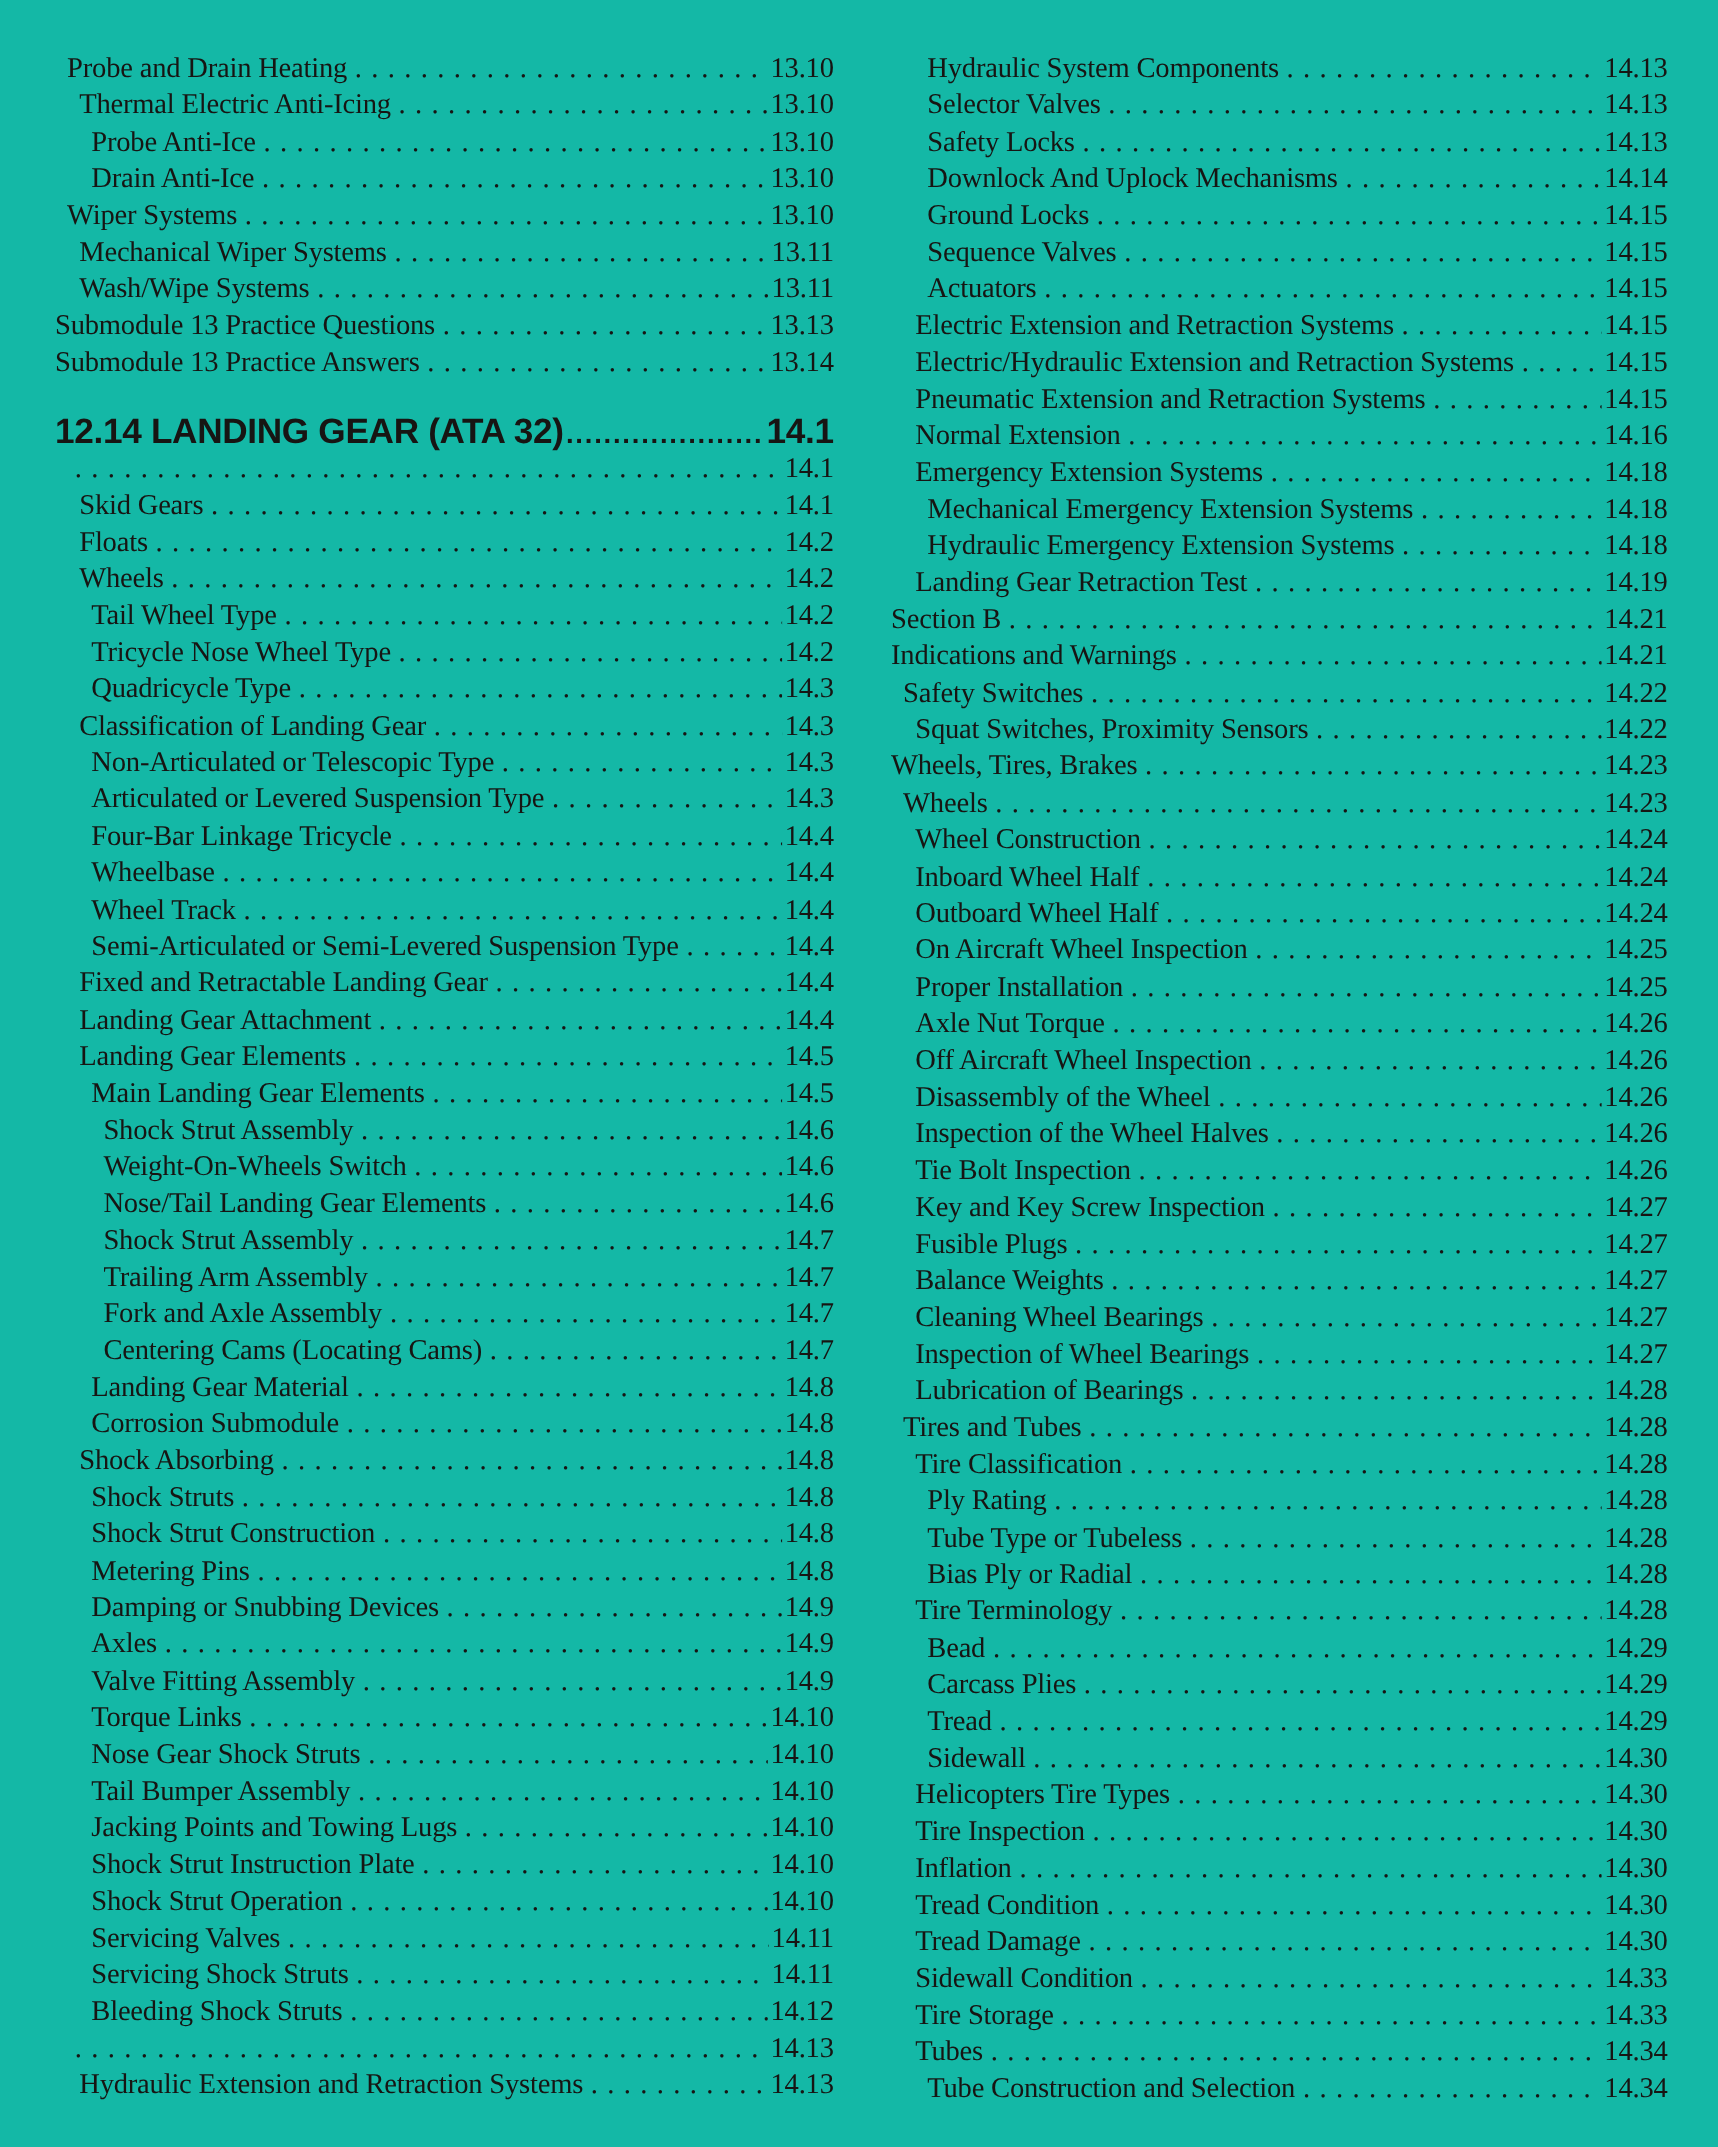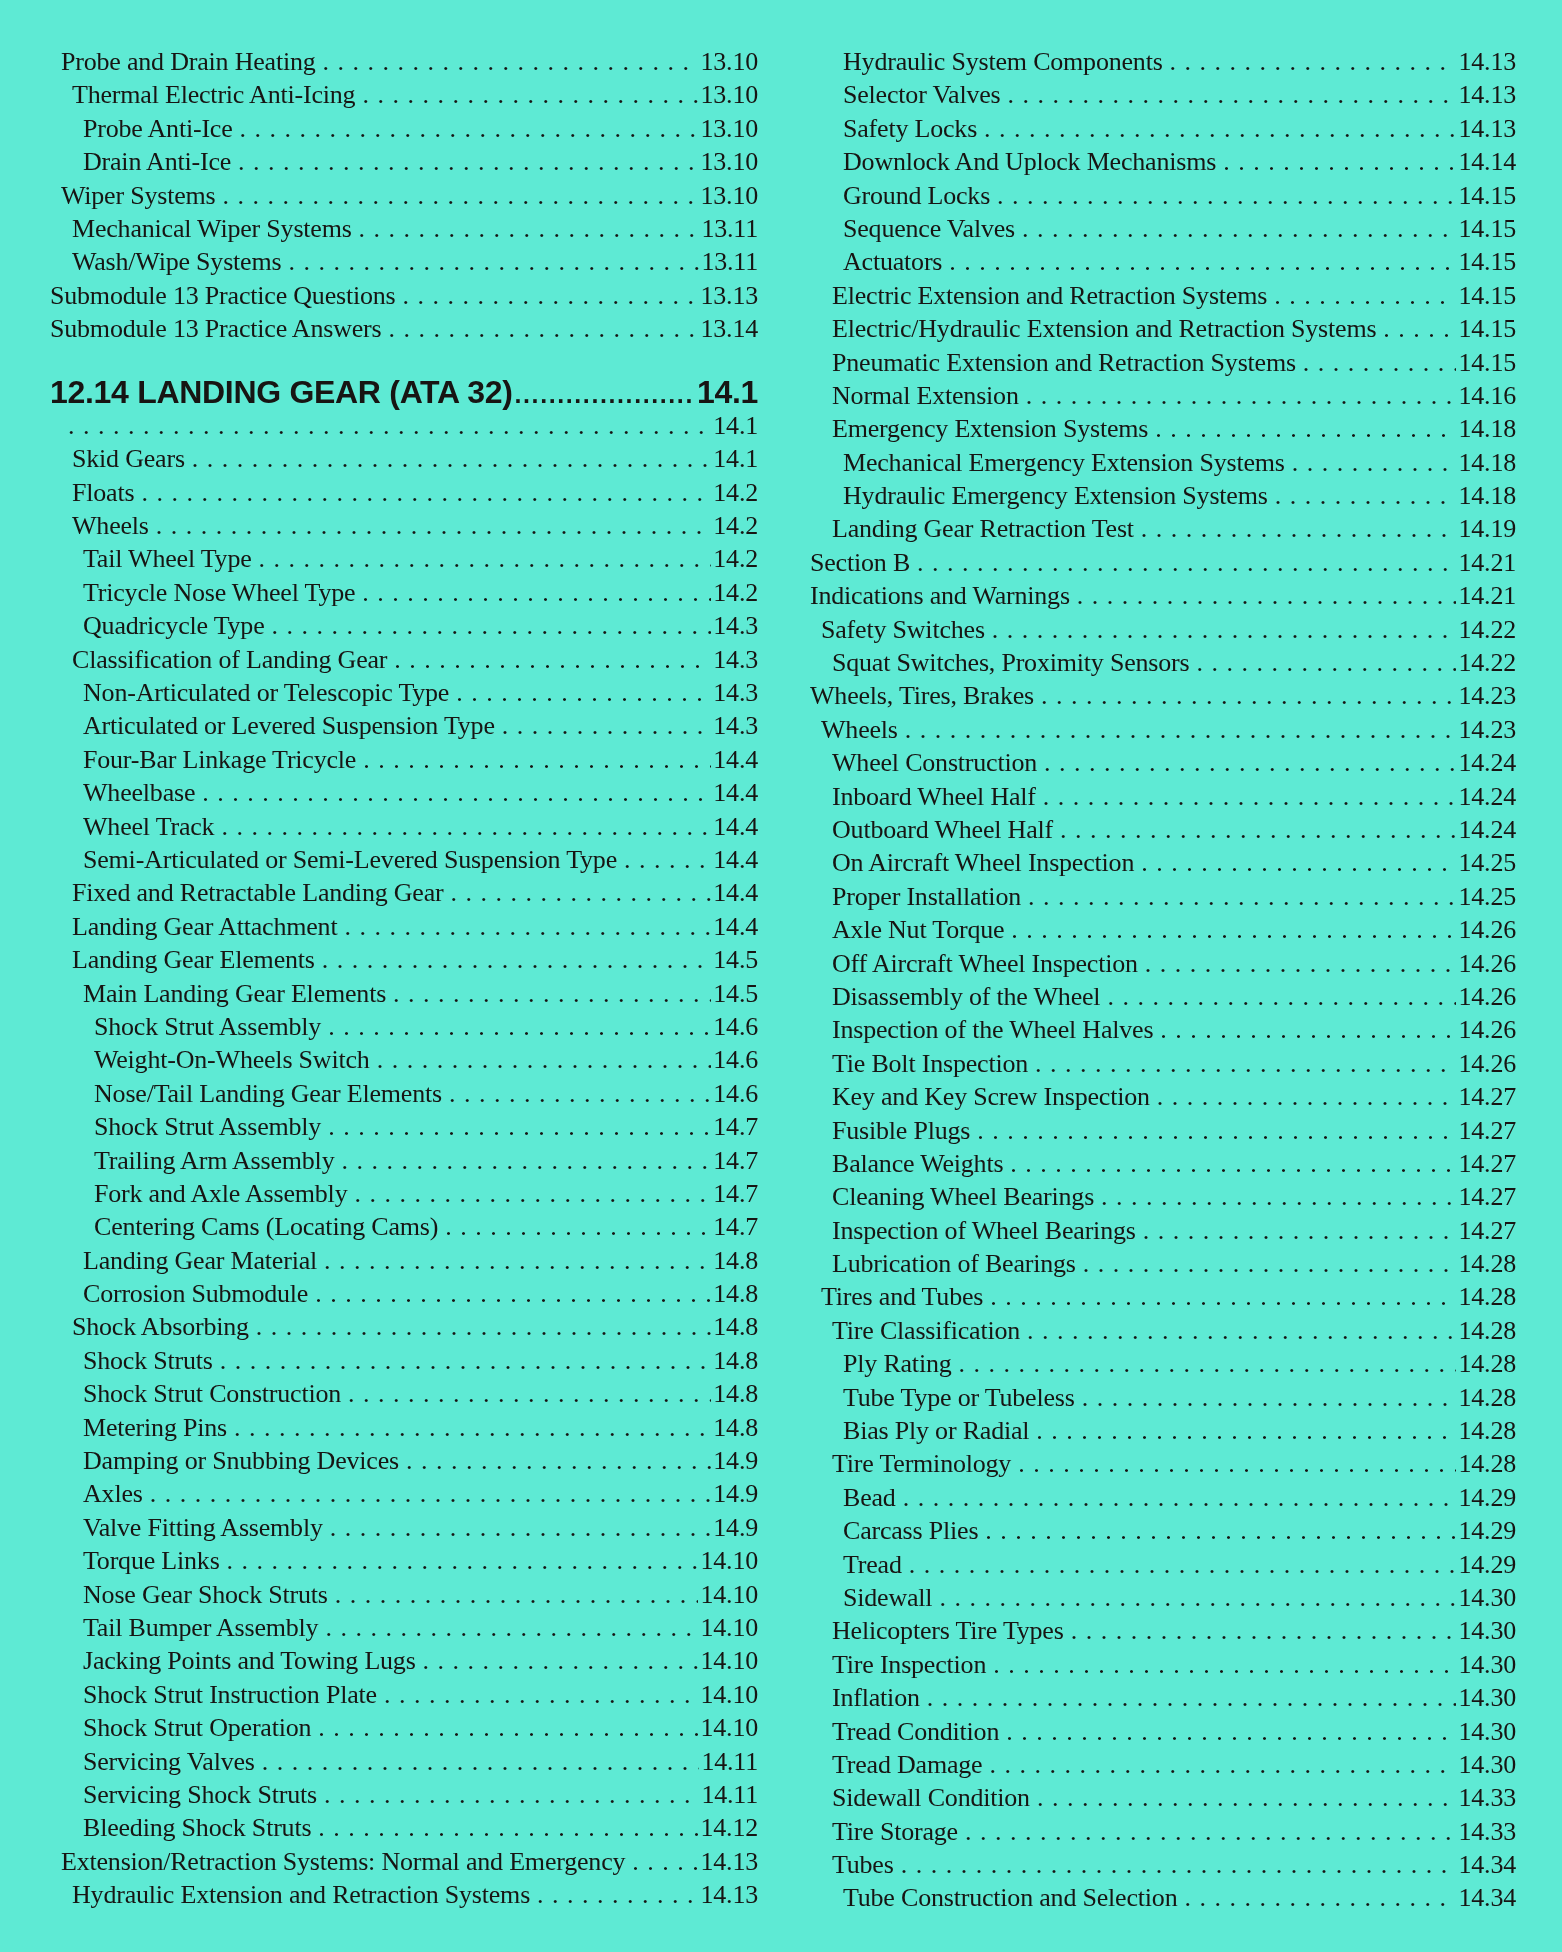--- a/index.html
+++ b/index.html
@@ -65,21 +65,21 @@
   .section-header .leader::after {
     content: "..................................................................................................................................................................";
     letter-spacing: 1.6px;
     font-size: 25px;
   }
   .gap-before { margin-top: 30px; }
 </style>
 </head>
 <body>
 
-<div class="page" style="background: #5eead4; color: rgb(23, 21, 19);">
+<div class="page" style="background: #14b8a6; color: rgb(23, 21, 19);">
   <section class="col col-left" id="col-left">
       <div class="row lvl-1">
     <span class="title">Probe and Drain Heating</span>
     <span class="leader" aria-hidden="true"></span>
     <span class="page-num">13.10</span>
   </div>
       <div class="row lvl-2">
     <span class="title">Thermal Electric Anti-Icing</span>
     <span class="leader" aria-hidden="true"></span>
     <span class="page-num">13.10</span>
@@ -332,21 +332,20 @@
     <span class="title">Servicing Shock Struts</span>
     <span class="leader" aria-hidden="true"></span>
     <span class="page-num">14.11</span>
   </div>
       <div class="row lvl-3">
     <span class="title">Bleeding Shock Struts</span>
     <span class="leader" aria-hidden="true"></span>
     <span class="page-num">14.12</span>
   </div>
       <div class="row lvl-1">
-    <span class="title">Extension/Retraction Systems: Normal and Emergency</span>
     <span class="leader" aria-hidden="true"></span>
     <span class="page-num">14.13</span>
   </div>
       <div class="row lvl-2">
     <span class="title">Hydraulic Extension and Retraction Systems</span>
     <span class="leader" aria-hidden="true"></span>
     <span class="page-num">14.13</span>
   </div>
     </section>
   <section class="col col-right" id="col-right">

